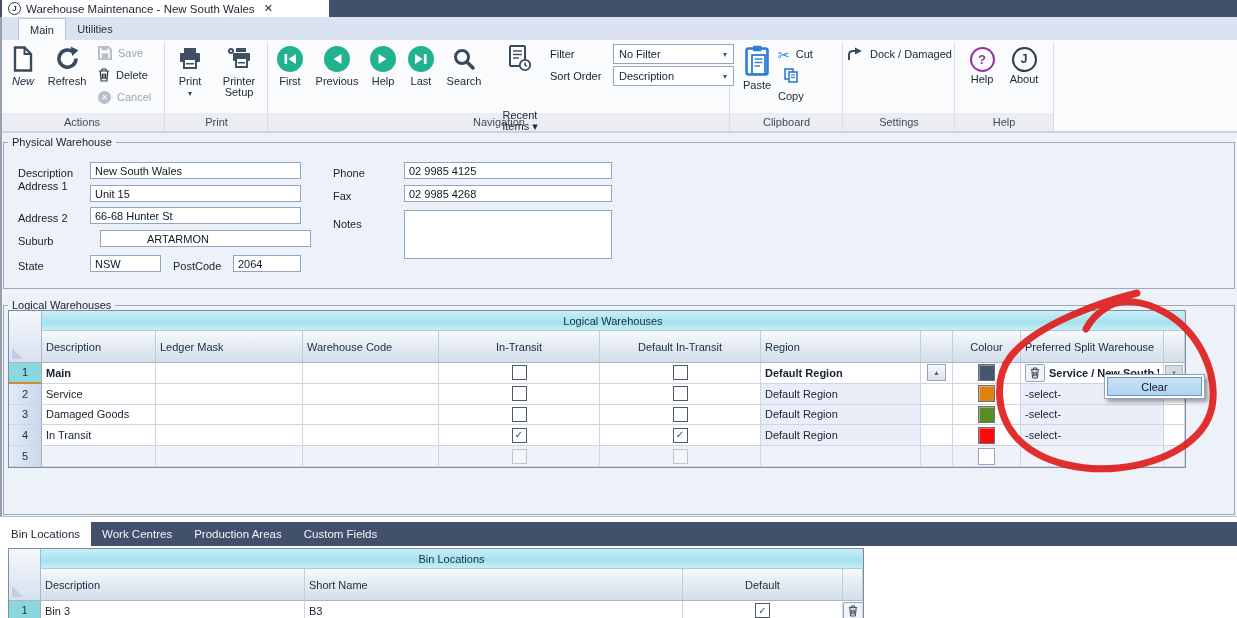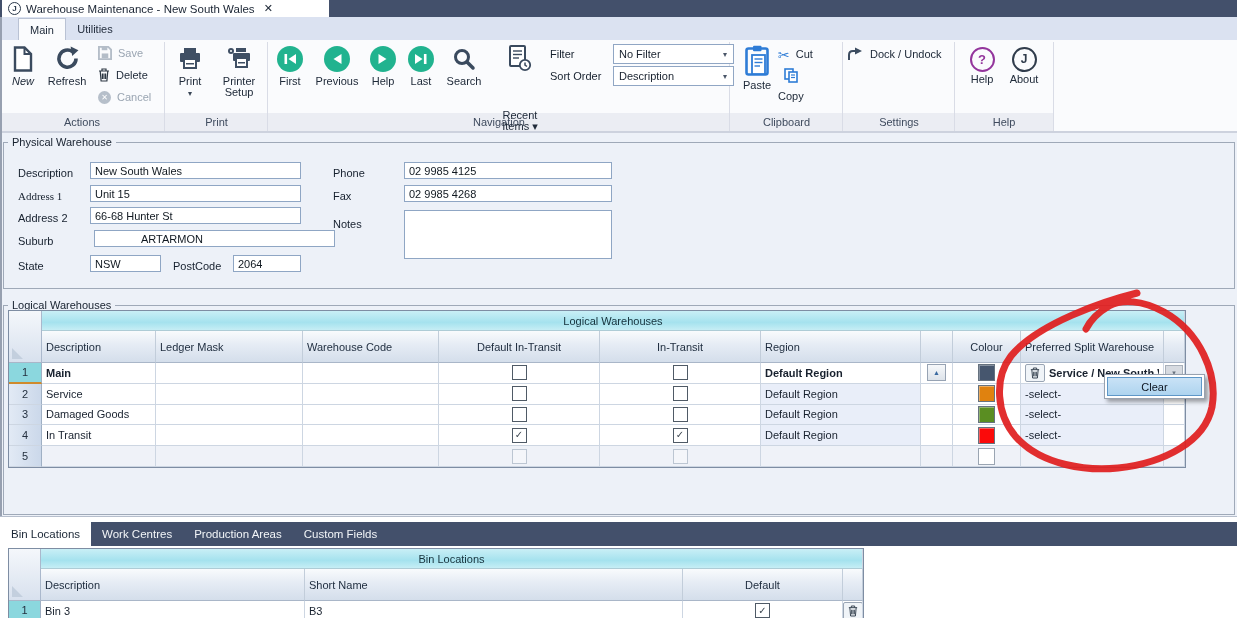--- a/index.html
+++ b/index.html
@@ -308,21 +308,21 @@
     <span class="rlbl">Copy</span>
   </div>
 
   <div class="smallrow" style="left:847px;top:47px;">
     <span>
       <svg width="17" height="14" viewBox="0 0 17 14">
           <path d="M2 13 V8 q0-4 4-4 h4" fill="none" stroke="#3c4c60" stroke-width="2"></path>
           <path d="M8 0.5 L15 4 L8 7.5 z" fill="#3c4c60"></path>
         </svg>
     </span>
-    <span class="rlbl">Dock / Undock</span>
+    <span class="rlbl">Dock / Damaged</span>
   </div>
 
   <div class="rbig" style="left:960px;width:44px;top:47px;">
     <span class="ic" style="height:24px;">
         <span class="helpcirc">?</span>
       </span>
     <span class="rlbl">Help</span>
   </div>
   <div class="rbig" style="left:1002px;width:44px;top:47px;">
     <span class="ic" style="height:24px;">
@@ -332,26 +332,26 @@
   </div>
 
   <div class="abs formarea"></div>
   <div class="abs winborder"></div>
 
   <div class="fset" style="left:3px;top:142px;width:1230px;height:145px;"></div>
   <div class="legend" style="left:8px;top:136px;">Physical Warehouse</div>
 
   <div class="flabel" style="left:18px;top:167px;">Description</div>
   <input class="tinput" style="left: 90px; top: 162px; width: 211px;" value="New South Wales">
-  <div class="flabel" style="left:18px;top:190px;font-family:Liberation Serif, serif;">Address 1</div>
+  <div class="flabel" style="left:18px;top:180px;">Address 1</div>
   <input class="tinput" style="left: 90px; top: 185px; width: 211px;" value="Unit 15">
   <div class="flabel" style="left:18px;top:212px;">Address 2</div>
   <input class="tinput" style="left: 90px; top: 207px; width: 211px;" value="66-68 Hunter St">
   <div class="flabel" style="left:18px;top:235px;">Suburb</div>
-  <input class="tinput" style="left: 94px; top: 230px; width: 241px; padding-left: 46px;" value="ARTARMON">
+  <input class="tinput" style="left: 100px; top: 230px; width: 211px; padding-left: 46px;" value="ARTARMON">
   <div class="flabel" style="left:18px;top:260px;">State</div>
   <input class="tinput" style="left: 90px; top: 255px; width: 71px;" value="NSW">
   <div class="flabel" style="left:173px;top:260px;">PostCode</div>
   <input class="tinput" style="left: 233px; top: 255px; width: 68px;" value="2064">
 
   <div class="flabel" style="left:333px;top:167px;">Phone</div>
   <input class="tinput" style="left: 404px; top: 162px; width: 208px;" value="02 9985 4125">
   <div class="flabel" style="left:333px;top:190px;">Fax</div>
   <input class="tinput" style="left: 404px; top: 185px; width: 208px;" value="02 9985 4268">
   <div class="flabel" style="left:333px;top:218px;">Notes</div>
@@ -360,22 +360,22 @@
   <div class="fset" style="left:3px;top:305px;width:1230px;height:208px;"></div>
   <div class="legend" style="left:8px;top:299px;">Logical Warehouses</div>
 
   <div class="grid" style="left:8px;top:310px;grid-template-columns:33px 114px 147px 136px 161px 161px 160px 32px 68px 143px 21px;grid-template-rows:20px 32px repeat(5,20.8px);">
     <div class="c corner"></div>
     <div class="c band" style="grid-column:2/12;">Logical Warehouses</div>
 
     <div class="c hdr">Description</div>
     <div class="c hdr">Ledger Mask</div>
     <div class="c hdr">Warehouse Code</div>
+    <div class="c hdr ctr">In-Transit</div>
     <div class="c hdr ctr">Default In-Transit</div>
-    <div class="c hdr ctr">In-Transit</div>
     <div class="c hdr">Region</div>
     <div class="c hdr"></div>
     <div class="c hdr ctr">Colour</div>
     <div class="c hdr wrap">Preferred Split Warehouse</div>
     <div class="c hdr"></div>
 
     <div class="c num sel">1</div>
     <div class="c b">Main</div>
     <div class="c"></div>
     <div class="c"></div>

